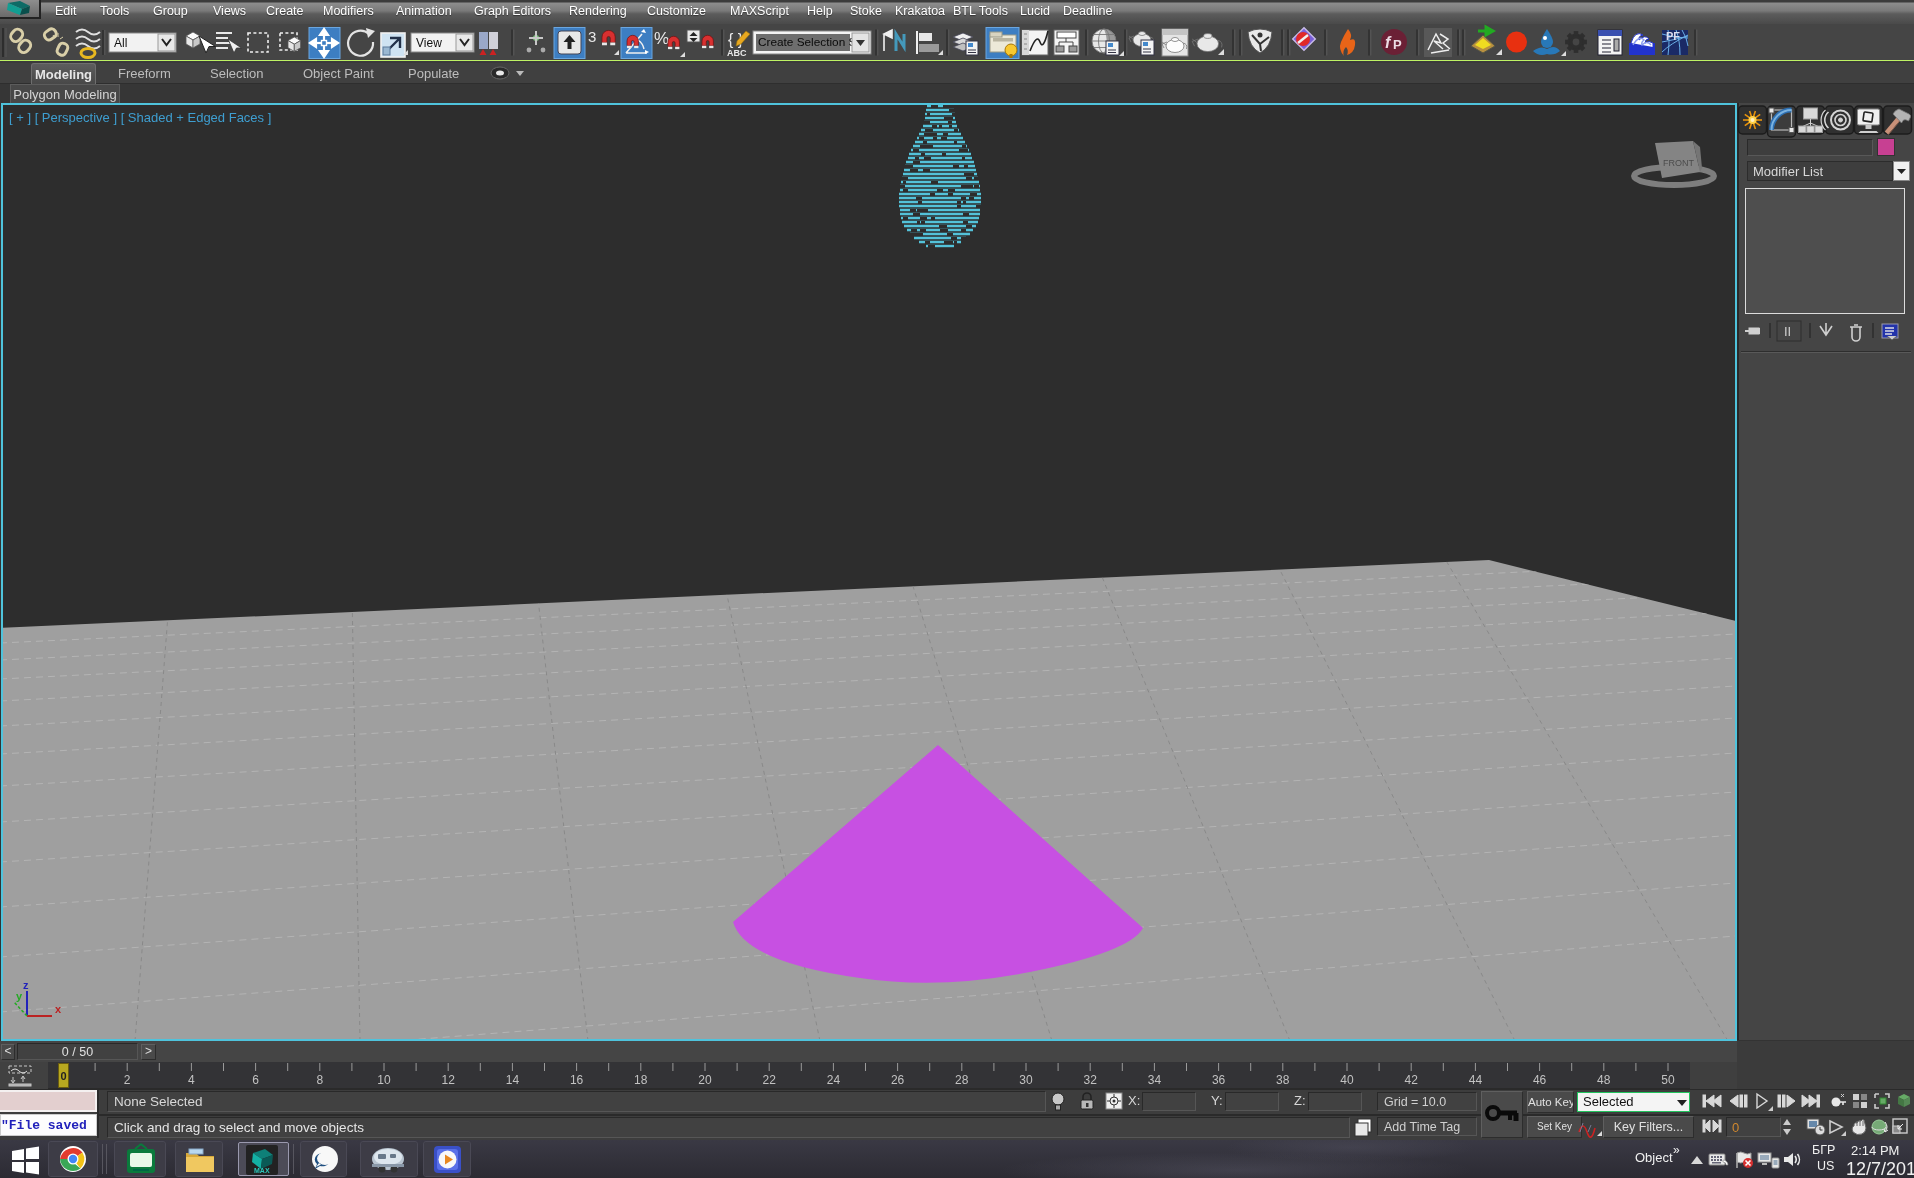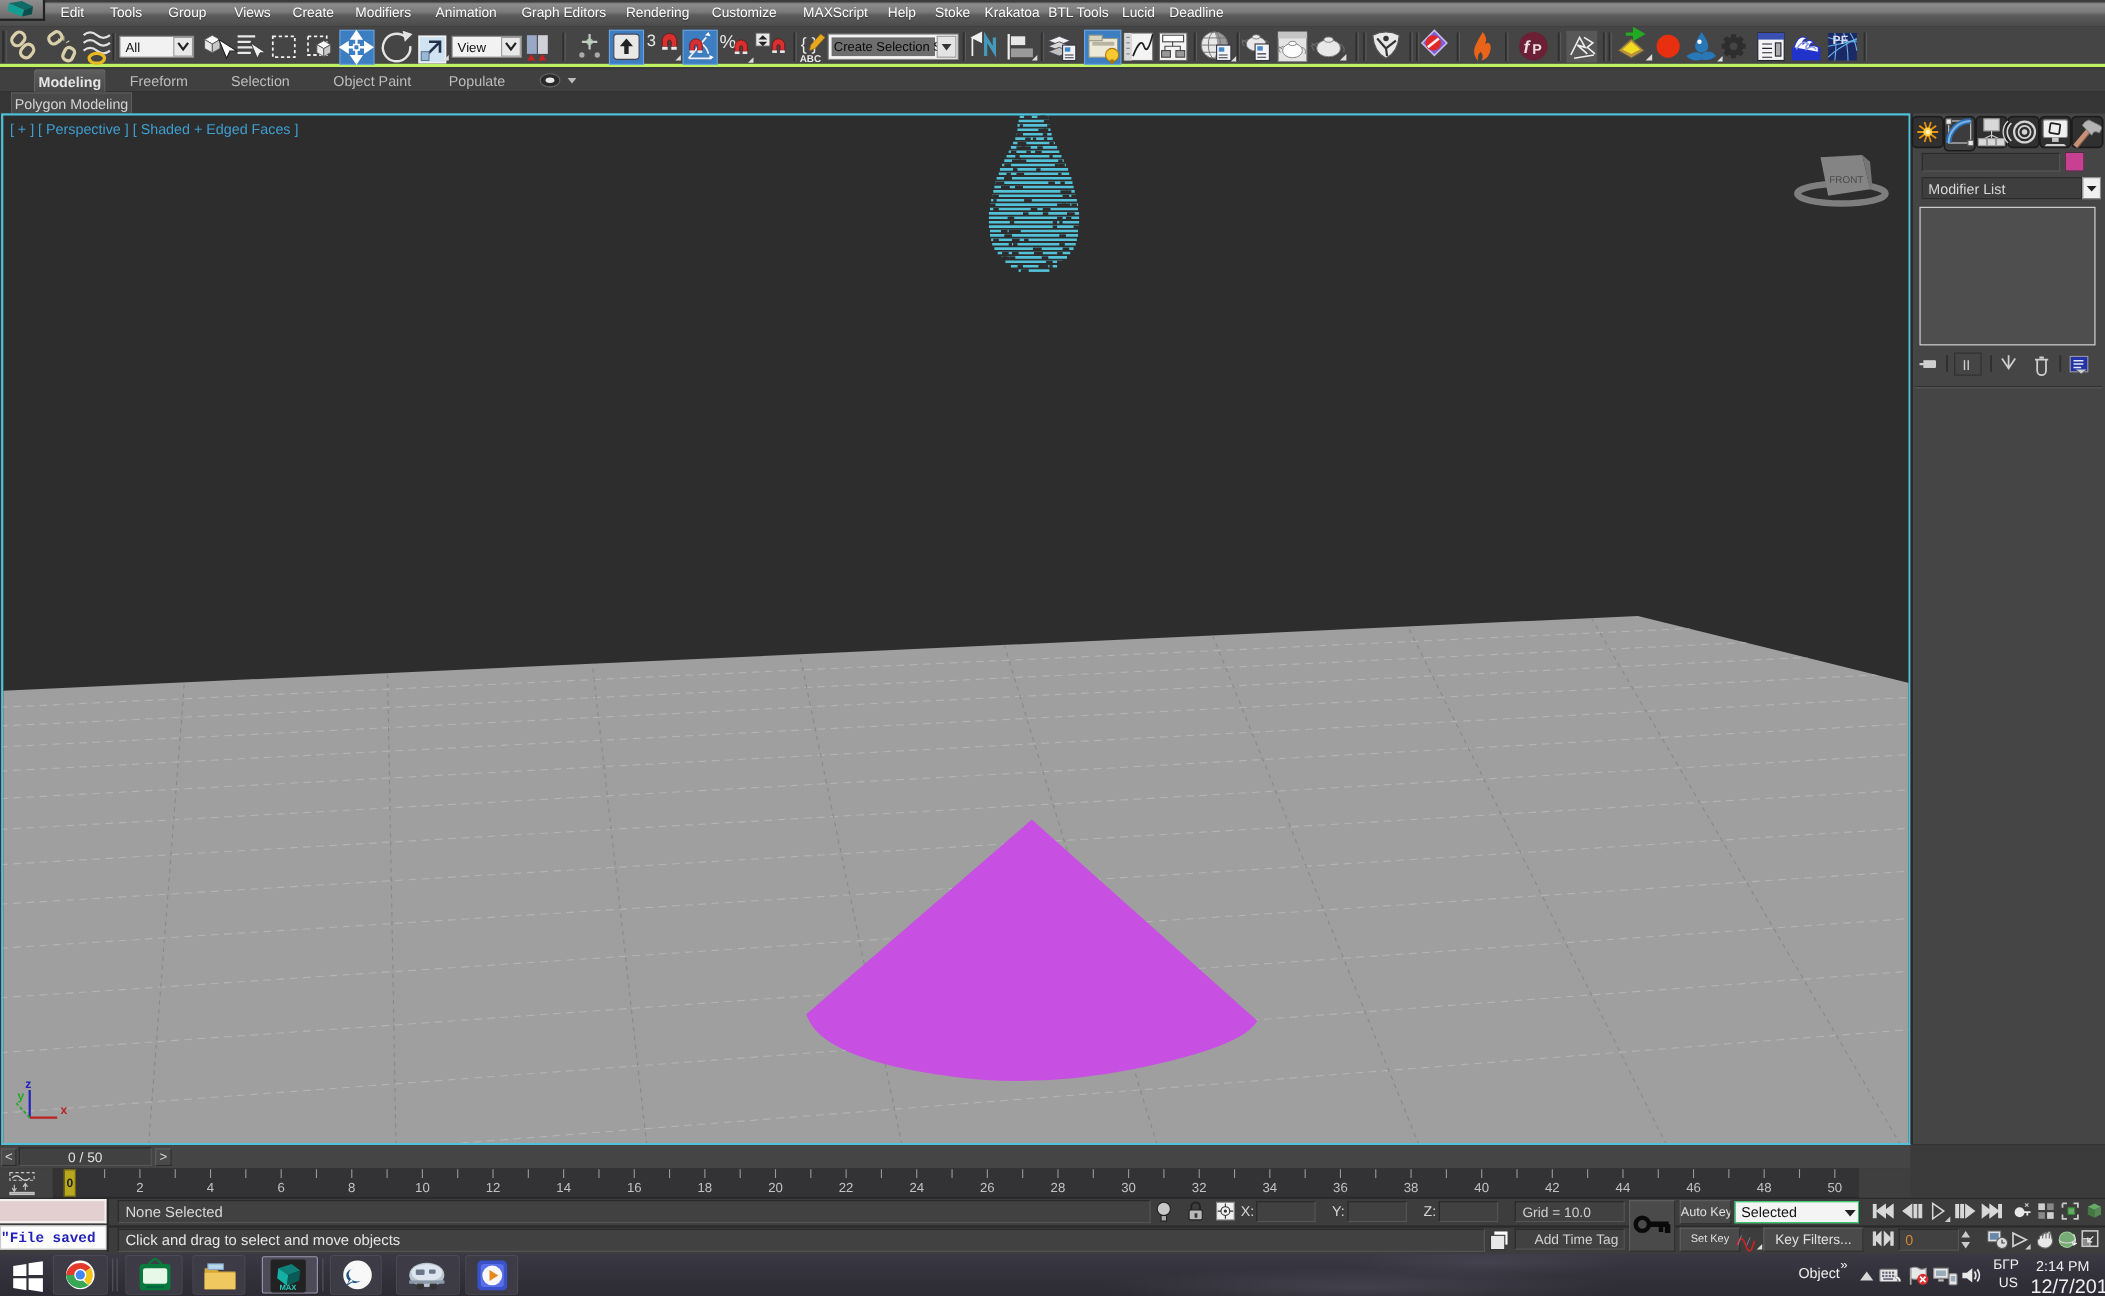--- a/index.html
+++ b/index.html
@@ -3,21 +3,21 @@
 <meta charset="utf-8">
 <style>
 html,body{margin:0;padding:0;width:1914px;height:1178px;overflow:hidden;background:#333;
 font-family:"Liberation Sans",sans-serif;}
 *{box-sizing:border-box;}
 .abs{position:absolute;}
 #menubar{position:absolute;left:0;top:0;width:1914px;height:24px;
 background:linear-gradient(#3c3c3c 0,#3c3c3c 1.5px,#8c8c8c 3.5px,#7a7a7a 45%,#5c5c5c 58%,#4a4a4a);}
 .menu{position:absolute;top:4px;font-size:12.5px;color:#fff;text-shadow:0 1px 1px rgba(0,0,0,.45);}
 #appbtn{position:absolute;left:0;top:0;width:41px;height:19px;background:linear-gradient(#8e8e8e,#6a6a6a);border:2px solid #222;border-top:none;border-left:none;}
-#toolbar{position:absolute;left:0;top:24px;width:1914px;height:37px;background:#454545;border-bottom:3px solid #bef264;}
+#toolbar{position:absolute;left:0;top:24px;width:1914px;height:37px;background:#454545;border-bottom:1px solid #bef264;}
 #ribbon{position:absolute;left:0;top:61px;width:1914px;height:42px;background:#3a3a3a;}
 #rtabs{position:absolute;left:0;top:2px;width:1914px;height:21px;background:#404040;border-bottom:1px solid #2e2e2e;}
 .rtab{position:absolute;top:3px;font-size:13px;color:#bdbdbd;}
 #rtabactive{position:absolute;left:31px;top:0px;width:65px;height:21px;background:linear-gradient(#5d5d5d,#484848);border:1px solid #6e6e6e;border-bottom:none;border-radius:3px 3px 0 0;color:#e6e6e6;font-size:13px;text-align:center;padding-top:3px;font-weight:bold;}
 #pmrow{position:absolute;left:0;top:23px;width:1914px;height:19px;background:#363636;}
 #pmtab{position:absolute;left:10px;top:0;width:110px;height:19px;background:#484848;border:1px solid #5c5c5c;border-bottom:none;color:#d4d4d4;font-size:13px;text-align:center;padding-top:2px;}
 #viewport{position:absolute;left:1px;top:103px;width:1736px;height:938px;background:#2d2d2d;border:2px solid #4fc3dc;}
 #vplabel{position:absolute;left:6px;top:5px;color:#3e9ed0;font-size:13px;}
 #rightpanel{position:absolute;left:1737px;top:103px;width:177px;height:937px;background:#454545;}
 #trackrow{position:absolute;left:0;top:1041px;width:1737px;height:21px;background:#454545;}
@@ -778,21 +778,21 @@
     <div class="abs stext" style="left:1211px;top:4px;font-size:13px">Y:</div>
     <div class="abs sunken" style="left:1225px;top:3px;width:54px;height:19px;color:#d0d0d0;font-size:12.5px;line-height:18px;padding-left:6px"></div>
     <div class="abs stext" style="left:1294px;top:4px;font-size:13px">Z:</div>
     <div class="abs sunken" style="left:1308px;top:3px;width:54px;height:19px;color:#d0d0d0;font-size:12.5px;line-height:18px;padding-left:6px"></div>
     <div class="abs sunken" style="left:1377px;top:3px;width:100px;height:19px;color:#d0d0d0;font-size:12.5px;line-height:18px;padding-left:6px">Grid = 10.0</div>
     <div class="abs sunken" style="left:107px;top:28px;width:1243px;height:21px;color:#e5e5e5;font-size:13.5px;line-height:20px;padding-left:6px">Click and drag to select and move objects</div>
     <svg width="20" height="21" style="position:absolute;left:1354px;top:28px">
       <rect x="4" y="2" width="13" height="13" fill="#fff" stroke="#333"></rect>
       <rect x="1" y="6" width="13" height="13" fill="#e8e8e8" stroke="#333"></rect>
     </svg>
-    <div class="abs sunken" style="left:1377px;top:28px;width:100px;height:19px;color:#d0d0d0;font-size:12.5px;line-height:18px;padding-left:17px">Add Time Tag</div>
+    <div class="abs sunken" style="left:1377px;top:28px;width:100px;height:19px;color:#d0d0d0;font-size:12.5px;line-height:18px;padding-left:6px">Add Time Tag</div>
     <div class="abs raised" style="left:1481px;top:2px;width:42px;height:47px"></div>
     <svg width="40" height="45" style="position:absolute;left:1482px;top:3px">
       <g stroke="#0a0a0a" fill="none">
         <circle cx="11" cy="21" r="6" stroke-width="4"></circle>
         <line x1="17" y1="21" x2="35" y2="21" stroke-width="5"></line>
         <line x1="28" y1="21" x2="28" y2="28" stroke-width="4"></line>
         <line x1="34" y1="21" x2="34" y2="29" stroke-width="5"></line>
       </g>
     </svg>
     <div class="abs raised" style="left:1527px;top:2px;width:47px;height:22px;color:#e0e0e0;font-size:11.5px;text-align:center;line-height:20px">Auto Key</div>

